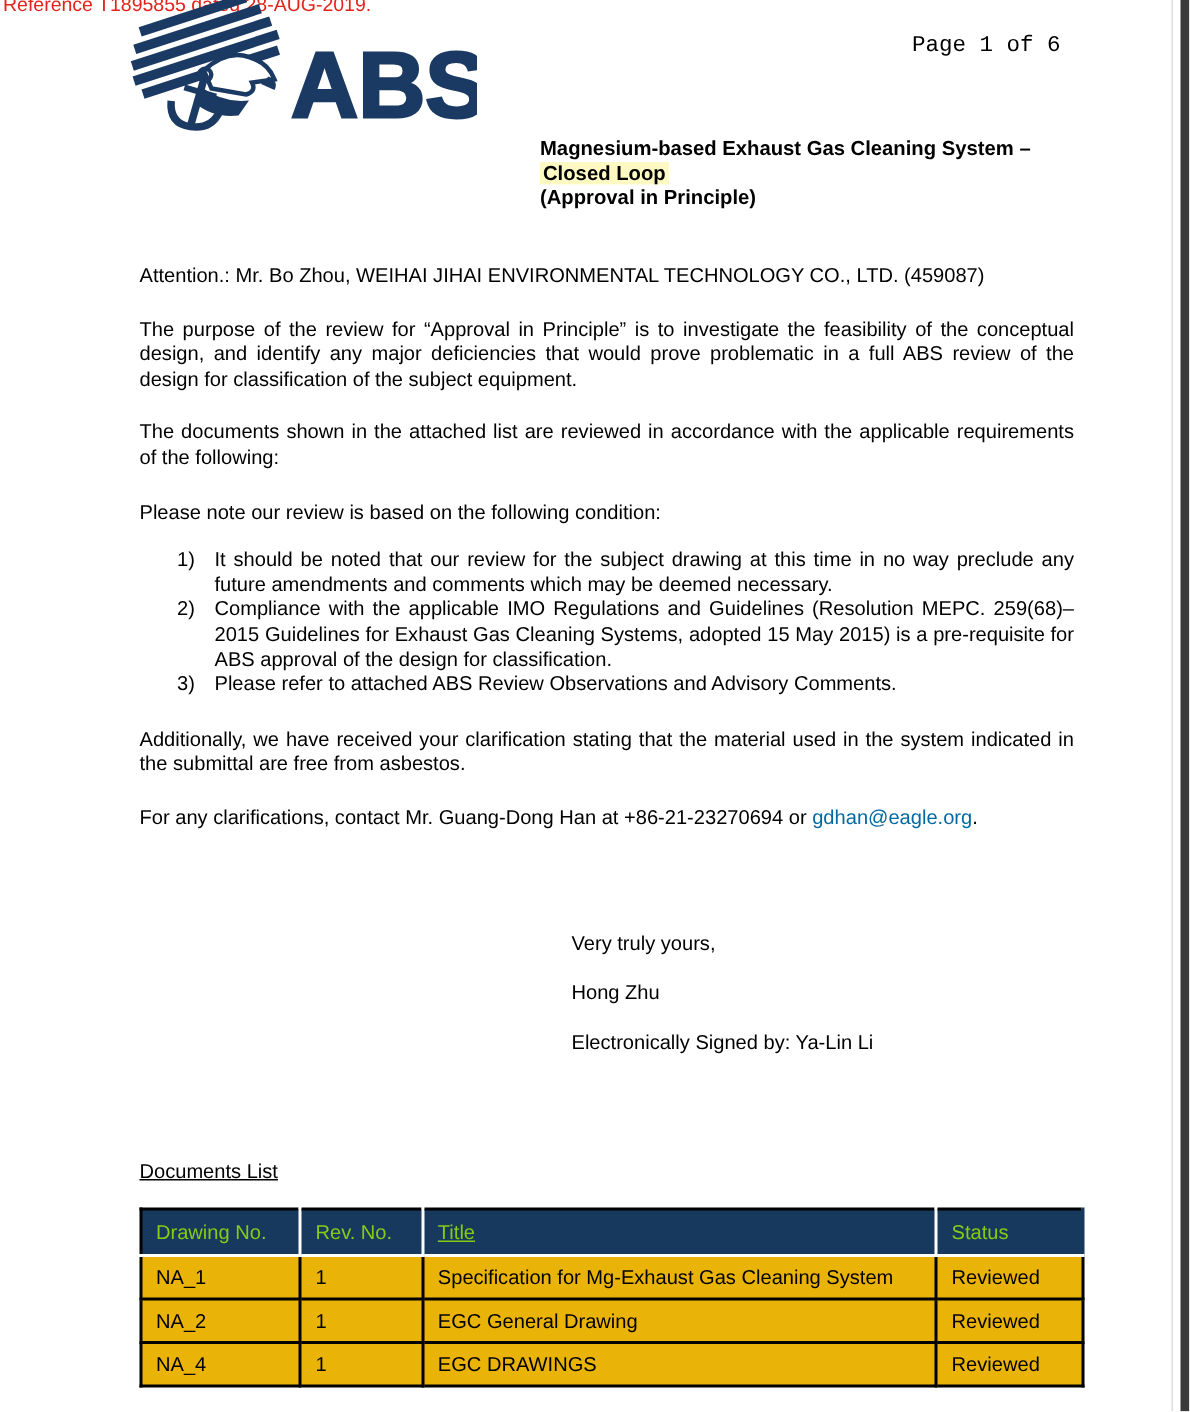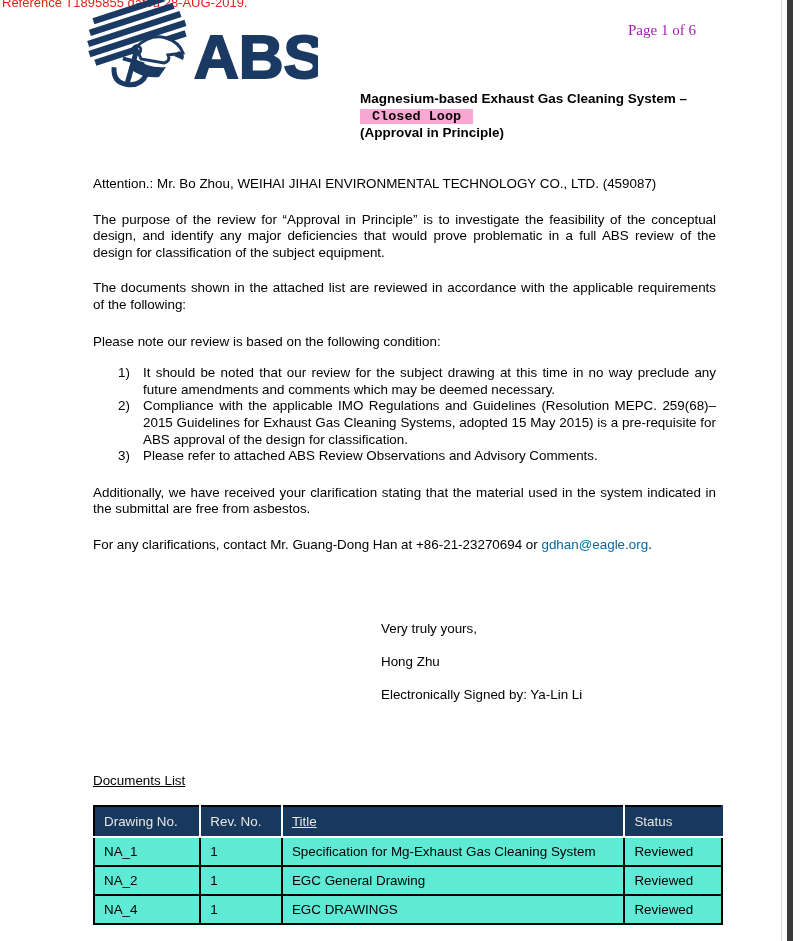--- a/index.html
+++ b/index.html
@@ -10,29 +10,29 @@
     overflow:hidden;
     font-family:"Liberation Sans", sans-serif;
     color:#000;
   }
   .ref-line{
     position:absolute;top:-5px;left:2px;
     font-size:13px;color:#e2231a;white-space:nowrap;z-index:1;
   }
   .logo{position:absolute;left:86px;top:0px;width:232px;height:92px;z-index:2;}
   .page-label{
-    position:absolute;left:628px;top:22px;
-    font-family:Liberation Serif, serif;font-size:15px;color:#a21caf;
+    position:absolute;left:608px;top:22px;
+    font-family:Liberation Mono, monospace;font-size:15px;color:#000000;
   }
   .task-block{
     position:absolute;left:347px;top:91px;
     font-size:13.5px;font-weight:bold;line-height:16.5px;
   }
   .task-block .indent{padding-left:13px;}
-  .hl{background:#f9a8d4;padding:0 12px;font-family:Liberation Mono, monospace;}
+  .hl{background:#fef9c3;padding:0 2px;}
   .content{
     position:absolute;left:93px;top:176px;width:623px;
     font-size:13.4px;line-height:16.6px;
   }
   .para{margin:0 0 19px 0;text-align:justify;}
   .para.nojust{text-align:left;}
   ul.bullets{margin:18px 0 20px 0;padding:0;list-style:none;}
   ul.bullets li{position:relative;padding-left:75px;}
   ul.bullets li::before{content:"\2022";position:absolute;left:52px;}
   ol.conditions{margin:15px 0 20px 0;padding:0;list-style:none;counter-reset:cnd;}
@@ -47,28 +47,28 @@
   .docs-heading{
     position:absolute;left:93px;top:773px;
     font-size:13.4px;text-decoration:underline;
   }
   table.docs{
     position:absolute;left:93px;top:805px;
     width:630px;border-collapse:collapse;
     font-size:13.4px;
   }
   table.docs th{
-    background:#17395d;color:#e5e5e5;font-weight:normal;text-align:left;
+    background:#17395d;color:#84cc16;font-weight:normal;text-align:left;
     height:29px;padding:0 0 0 9px;
     border-right:2px solid #ffffff;border-bottom:2px solid #fff;
   }
   table.docs th:last-child{border-right:2px solid #17395d;}
   table.docs{border:2px solid #000;}
   table.docs td{
-    border:2px solid #000;height:27px;padding:0 0 0 9px;background:#5eead4;
+    border:2px solid #000;height:27px;padding:0 0 0 9px;background:#eab308;
   }
   .col-drawing{width:101px;}
   .col-rev{width:76px;}
   .col-title{width:363px;text-decoration:underline;}
   .col-status{width:90px;}
   .edge-line{position:absolute;top:0;left:781px;width:1px;height:941px;background:#dcdcdc;}
   .dark-strip{position:absolute;top:0;right:0;width:6px;height:941px;background:#3a3a3a;}
 </style>
 </head>
 <body>

